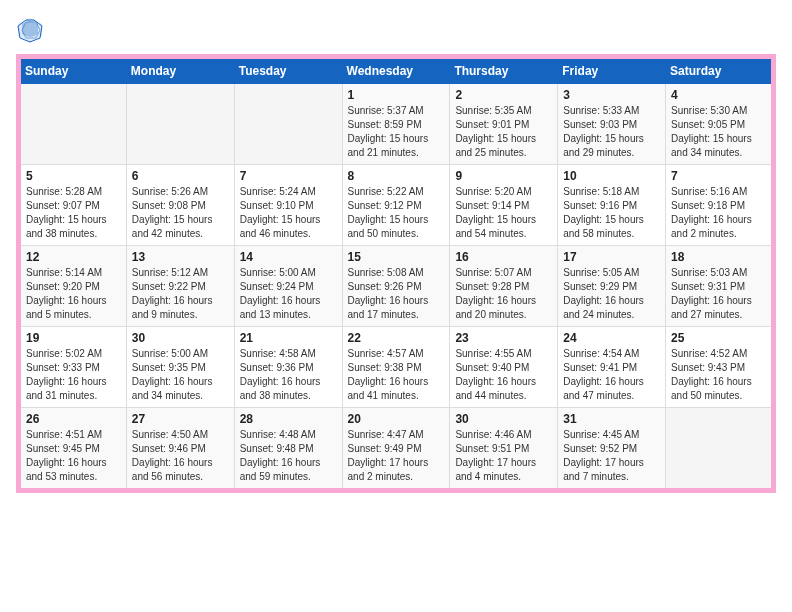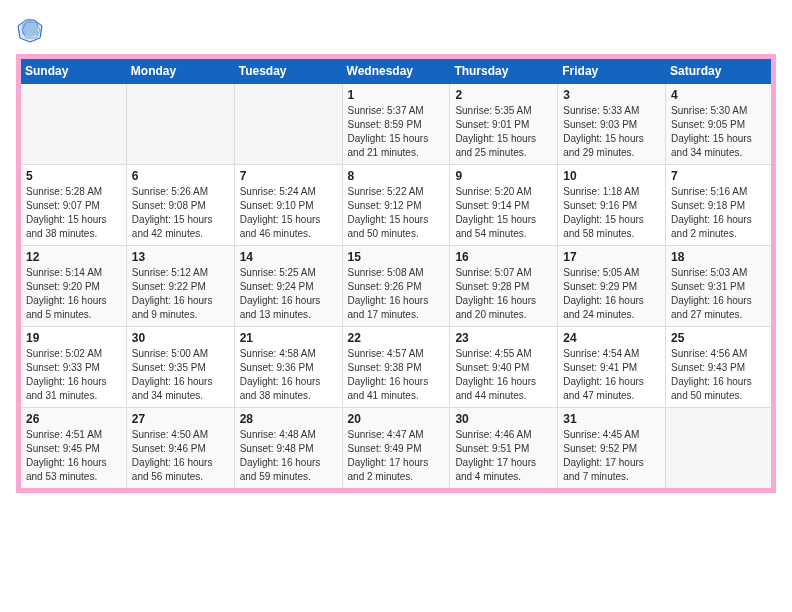--- a/index.html
+++ b/index.html
@@ -197,21 +197,21 @@
           </td>
           <td>
             <span class="day-number">9</span>
             <div class="day-info">Sunrise: 5:20 AM
 Sunset: 9:14 PM
 Daylight: 15 hours
 and 54 minutes.</div>
           </td>
           <td>
             <span class="day-number">10</span>
-            <div class="day-info">Sunrise: 1:18 AM
+            <div class="day-info">Sunrise: 5:18 AM
 Sunset: 9:16 PM
 Daylight: 15 hours
 and 58 minutes.</div>
           </td>
           <td>
             <span class="day-number">7</span>
             <div class="day-info">Sunrise: 5:16 AM
 Sunset: 9:18 PM
 Daylight: 16 hours
 and 2 minutes.</div>
@@ -227,21 +227,21 @@
           </td>
           <td>
             <span class="day-number">13</span>
             <div class="day-info">Sunrise: 5:12 AM
 Sunset: 9:22 PM
 Daylight: 16 hours
 and 9 minutes.</div>
           </td>
           <td>
             <span class="day-number">14</span>
-            <div class="day-info">Sunrise: 5:25 AM
+            <div class="day-info">Sunrise: 5:00 AM
 Sunset: 9:24 PM
 Daylight: 16 hours
 and 13 minutes.</div>
           </td>
           <td>
             <span class="day-number">15</span>
             <div class="day-info">Sunrise: 5:08 AM
 Sunset: 9:26 PM
 Daylight: 16 hours
 and 17 minutes.</div>
@@ -306,21 +306,21 @@
           </td>
           <td>
             <span class="day-number">24</span>
             <div class="day-info">Sunrise: 4:54 AM
 Sunset: 9:41 PM
 Daylight: 16 hours
 and 47 minutes.</div>
           </td>
           <td>
             <span class="day-number">25</span>
-            <div class="day-info">Sunrise: 4:56 AM
+            <div class="day-info">Sunrise: 4:52 AM
 Sunset: 9:43 PM
 Daylight: 16 hours
 and 50 minutes.</div>
           </td>
         </tr>
         <tr>
           <td>
             <span class="day-number">26</span>
             <div class="day-info">Sunrise: 4:51 AM
 Sunset: 9:45 PM

